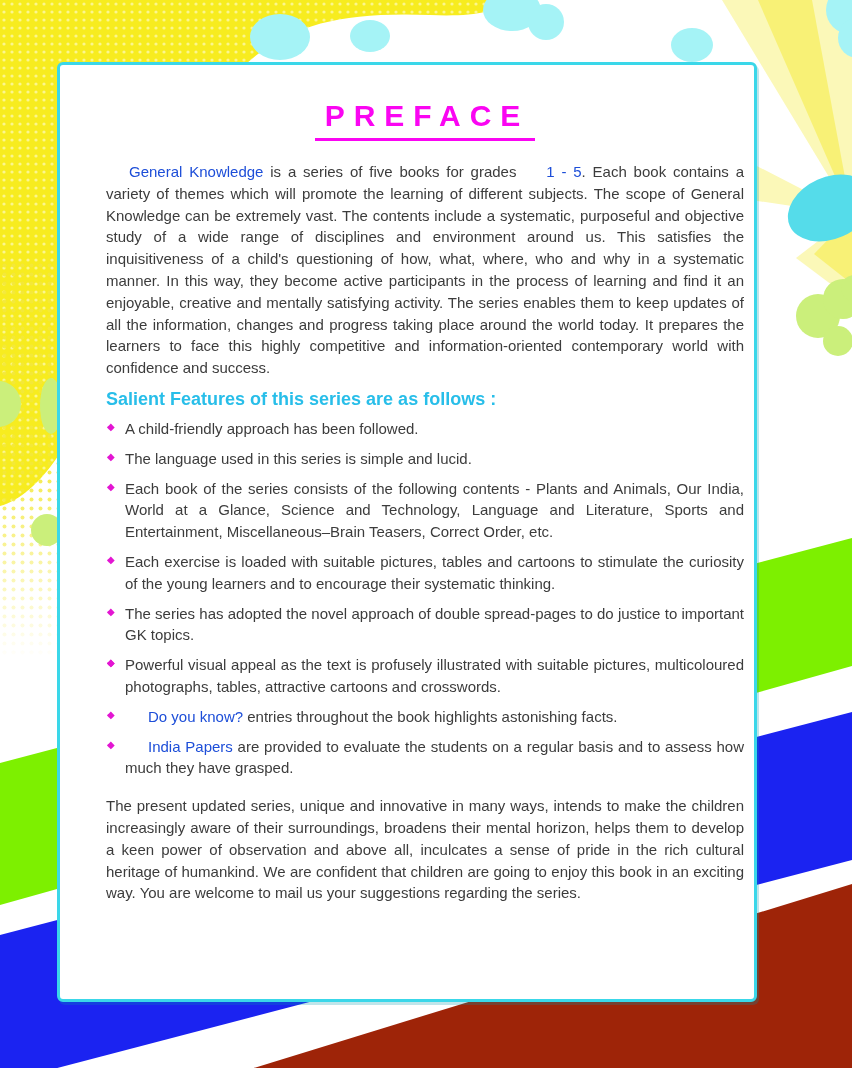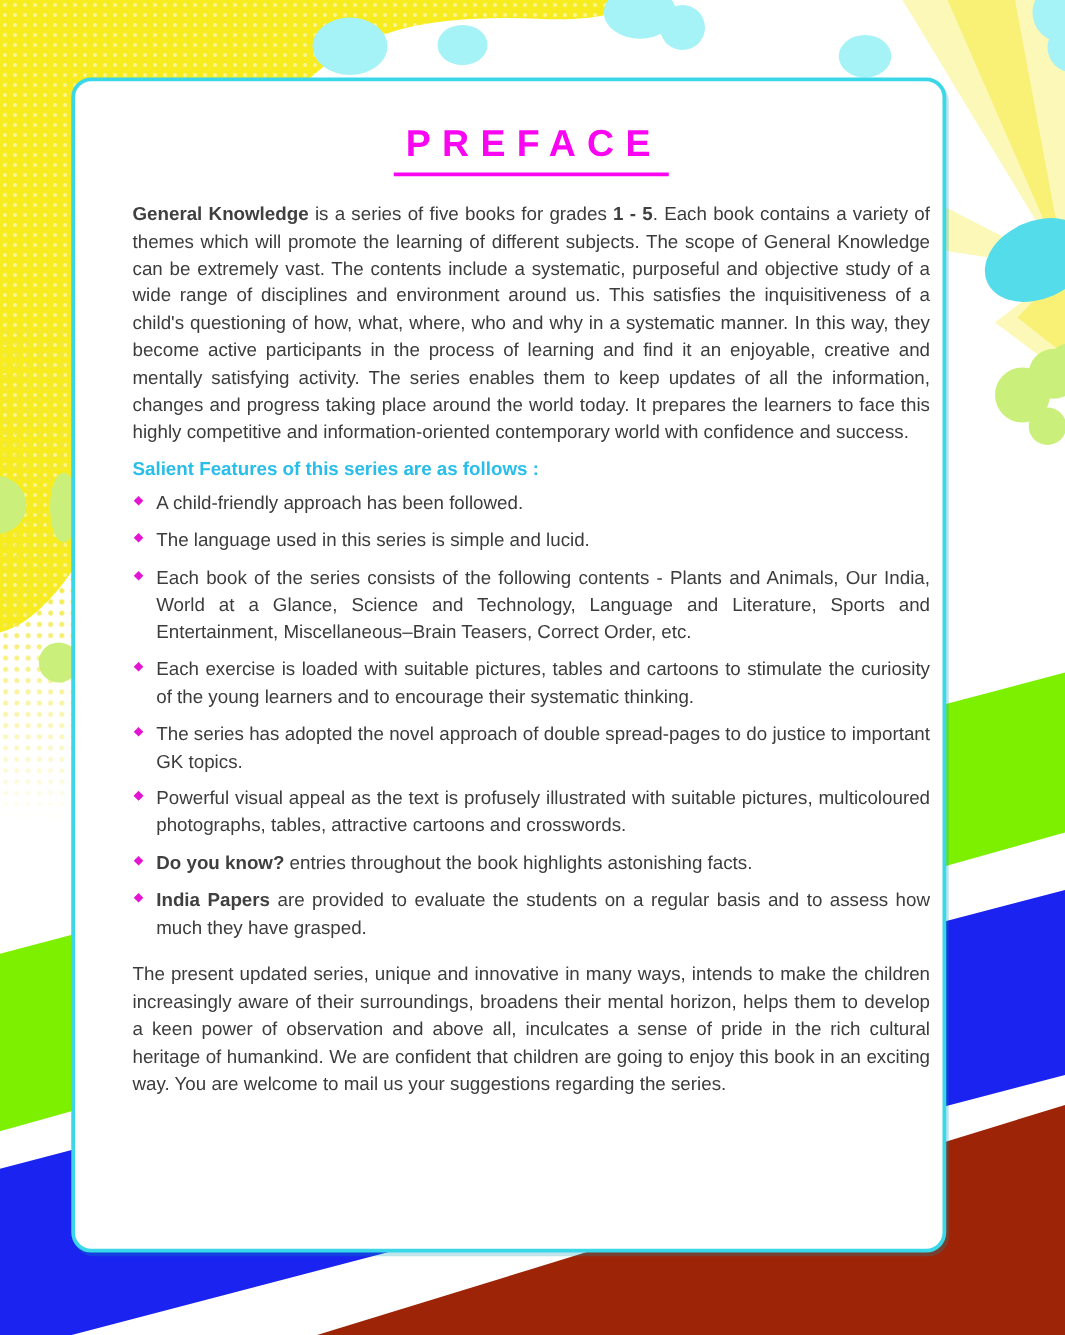--- a/index.html
+++ b/index.html
@@ -4,35 +4,35 @@
 <style>
   html,body{margin:0;padding:0;background:#e8e8e8;}
   .stage{
     position:relative;width:852px;height:1068px;background:#ffffff;
     overflow:hidden;font-family:"Liberation Sans",sans-serif;
   }
   .bg-svg{position:absolute;left:0;top:0;}
   .card{
     position:absolute;left:57px;top:62px;width:700px;height:940px;
     box-sizing:border-box;background:#ffffff;
-    border:3px solid #3AD7E9;border-radius:16px;
+    border:3px solid #3AD7E9;border-radius:6px;
     box-shadow:2px 3px 0 rgba(0,150,170,0.25);
     padding:34px 10px 0 46px;overflow:hidden;
   }
   .title-wrap{text-align:center;margin:0 0 20px 0;}
   .title-text{
     display:inline-block;font-size:30px;font-weight:bold;letter-spacing:9px;
     color:#FA05F2;border-bottom:3px solid #FA05F2;padding:0 6px 5px 10px;
   }
   .body-text{font-size:15px;line-height:21.8px;color:#3C3C3C;}
   .justify{text-align:justify;}
   p.intro{margin:0 0 9px 0;}
-  .lead-blue{color:#404040;font-weight:bold;}
+  .lead-blue{color:#1d4ed8;font-weight:normal;margin-left:23px;}
   h2.features{
-    font-size:15px;font-weight:bold;color:#28BEE9;margin:10px 0 8px 0;
+    font-size:18px;font-weight:bold;color:#28BEE9;margin:10px 0 8px 0;
   }
   ul.bullets{list-style:none;margin:0;padding:0;}
   ul.bullets li{position:relative;padding-left:19px;margin:0 0 8px 0;}
   .diamond{
     position:absolute;left:1px;top:4px;font-size:10px;line-height:10px;
     color:#E315D2;
   }
   p.closing{margin:16px 0 0 0;}
 </style>
 </head>

